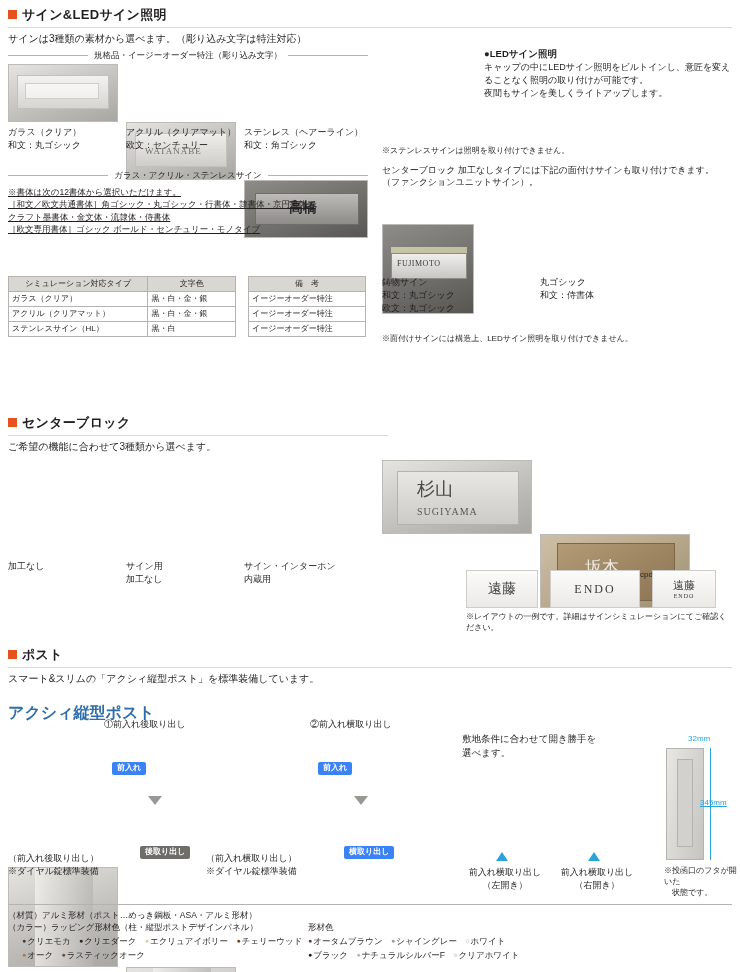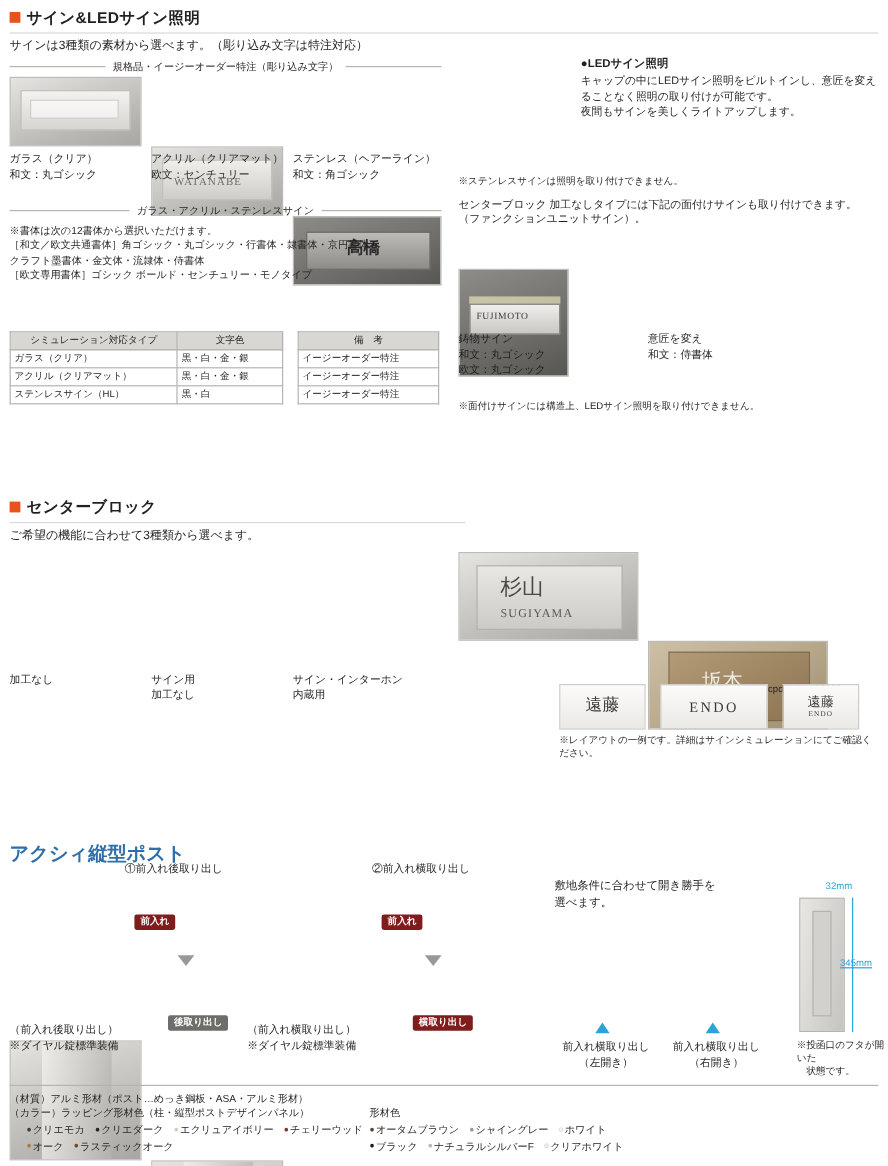--- a/index.html
+++ b/index.html
@@ -72,21 +72,21 @@
     border-right:7px solid transparent;
     border-top:9px solid #9a9894;
   }
   .arrow-up-blue {
     width:0;height:0;
     border-left:6px solid transparent;
     border-right:6px solid transparent;
     border-bottom:9px solid #2aa3d8;
   }
   .tag-blue {
-    background:#7f1d1d; color:#fff; font-size:8px;
+    background:#3b82f6; color:#fff; font-size:8px;
     padding:1px 5px; border-radius:2px; display:inline-block;
     font-weight:bold;
   }
   .tag-gray {
     background:#6f6d6a; color:#fff; font-size:8px;
     padding:1px 5px; border-radius:2px; display:inline-block;
     font-weight:bold;
   }
   .note { font-size:8px; }
   .dimtxt { font-size:8px; color:#2aa3d8; }
@@ -144,21 +144,21 @@
     <div style="flex:1; border-top:1px solid #b5b3af;"></div>
     <div style="font-size:8.5px; padding:0 6px; white-space:nowrap;">ガラス・アクリル・ステンレスサイン</div>
     <div style="flex:1; border-top:1px solid #b5b3af;"></div>
   </div>
 
   <div class="abs cap" style="left:244px; top:126px; width:130px;">
     <div>ステンレス（ヘアーライン）</div>
     <div>和文：角ゴシック</div>
   </div>
 
-  <div class="abs" style="left:8px; top:186px; width:360px;">
+  <div class="abs" style="left:8px; top:186px; width:360px;text-decoration:underline;">
     <div class="cap" style="font-size:8.5px;">※書体は次の12書体から選択いただけます。</div>
     <div class="cap" style="font-size:8.5px;">［和文／欧文共通書体］角ゴシック・丸ゴシック・行書体・隷書体・京円書体・</div>
     <div class="cap" style="font-size:8.5px;">クラフト墨書体・金文体・流隷体・侍書体</div>
     <div class="cap" style="font-size:8.5px;">［欧文専用書体］ゴシック ボールド・センチュリー・モノタイプ</div>
   </div>
 
   <table class="grid abs" style="left:8px; top:276px; width:228px;">
     <tbody>
         <tr>
       <th style="width:140px;">シミュレーション対応タイプ</th>
@@ -223,21 +223,21 @@
     <div style="position:absolute; left:16px; top:8px; width:118px; height:58px; background:linear-gradient(150deg,#b39b76,#8c7352); border:1px solid #7b6746;"></div>
     <div class="sign-engrave" style="position:absolute; left:44px; top:22px; font-size:17px; color:#efece5;">坂本</div>
   </div>
 
   <div class="abs cap" style="left:382px; top:276px; width:150px;">
     <div>鋳物サイン</div>
     <div>和文：丸ゴシック</div>
     <div>欧文：丸ゴシック</div>
   </div>
   <div class="abs cap" style="left:540px; top:276px; width:150px;">
-    <div>意匠を変え</div>
+    <div>丸ゴシック</div>
     <div>和文：侍書体</div>
   </div>
 
   <div class="abs note" style="left:382px; top:334px; width:350px;">※面付けサインには構造上、LEDサイン照明を取り付けできません。</div>
 
   <div class="abs" style="left:8px; top:414px; width:380px;">
     <div class="sec-head">
       <span class="sq"></span>
       <span>センターブロック</span>
     </div>
@@ -270,20 +270,28 @@
   </div>
   <div class="abs plate" style="left:550px; top:570px; width:90px; height:38px;">
     <span class="sign-engrave" style="font-size:12px; letter-spacing:2px;">ENDO</span>
   </div>
   <div class="abs plate" style="left:652px; top:570px; width:64px; height:38px;">
     <span class="sign-engrave" style="font-size:11px;">遠藤</span>
     <span class="sign-engrave" style="font-size:6px; letter-spacing:1px;">ENDO</span>
   </div>
   <div class="abs note" style="left:466px; top:612px; width:266px;">※レイアウトの一例です。詳細はサインシミュレーションにてご確認ください。</div>
 
+  <div class="abs" style="left:8px; top:646px; width:724px;">
+    <div class="sec-head">
+      <span class="sq"></span>
+      <span>ポスト</span>
+    </div>
+    <div class="hr-thin" style="margin-top:3px;"></div>
+    <div class="sec-sub" style="margin-top:4px;">スマート&amp;スリムの「アクシィ縦型ポスト」を標準装備しています。</div>
+  </div>
 
   <div class="abs" style="left:8px; top:702px; font-size:16px; font-weight:bold; color:#2f6ea8;">アクシィ縦型ポスト</div>
 
   <div class="abs" style="left:104px; top:718px; width:140px; font-size:9px;">
     <span>①</span><span>前入れ後取り出し</span>
   </div>
   <div class="abs" style="left:310px; top:718px; width:140px; font-size:9px;">
     <span>②</span><span>前入れ横取り出し</span>
   </div>
 

